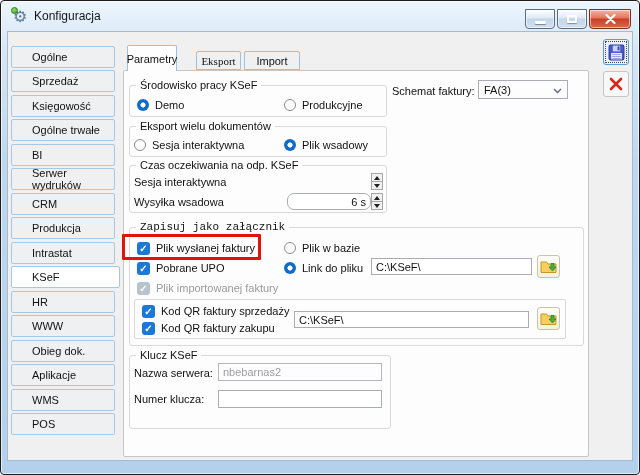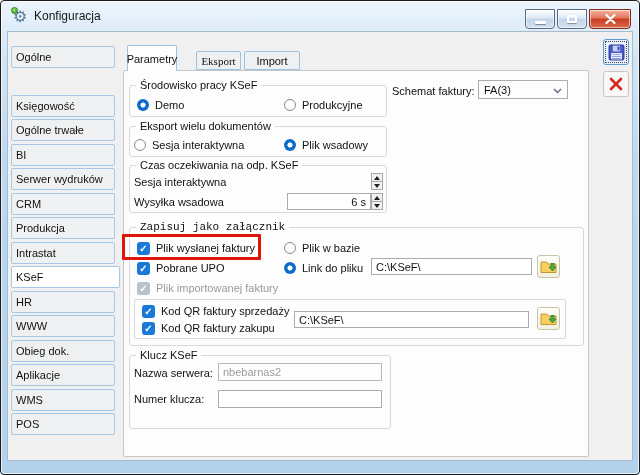--- a/index.html
+++ b/index.html
@@ -20,21 +20,21 @@
   #btn-max{left:556px;width:30px;background:linear-gradient(#ffffff,#dde9f5 45%,#c3d5e9 50%,#d2e1f1);}
   #btn-close{left:588px;width:42px;border-color:#7c2d1c;
     background:linear-gradient(#f6b49e,#e4735a 45%,#c93e25 50%,#d96a4a);}
   .g-min{width:11px;height:3px;background:#fff;border-radius:1px;box-shadow:0 1px 1px rgba(0,0,0,.4);margin-top:7px;}
   .g-max{width:10px;height:8px;border:2px solid #fff;border-radius:1px;box-shadow:0 1px 1px rgba(0,0,0,.35);}
   
   #client{position:absolute;left:6px;top:30px;width:626px;height:430px;background:#f0f0f0;
     border:1px solid #a5bccf;}
   
   .sb{position:absolute;left:10px;width:104px;height:22px;background:#eef0f1;border:1px solid #a6c8e4;
-    border-radius:2px;font-size:11px;color:#111;display:flex;align-items:center;padding-left:4px;}
+    border-radius:2px;font-size:11px;color:#111;display:flex;align-items:center;padding-left:20px;}
   .sb.sel{background:#ffffff;width:109px;}
   #s0{top:45px}#s1{top:69px}#s2{top:94px}#s3{top:118px}#s4{top:143px}#s5{top:167px}#s6{top:192px}
   #s7{top:216px}#s8{top:241px}#s9{top:265px}#s10{top:290px}#s11{top:314px}#s12{top:339px}
   #s13{top:363px}#s14{top:388px}#s15{top:412px}
   
   .tab{position:absolute;border:1px solid #9cc2e2;background:#eef0f1;font-size:11px;color:#111;
     display:flex;align-items:center;justify-content:center;border-radius:2px 2px 0 0;}
   #tab-0{left:126px;top:44px;width:50px;height:26px;background:#fdfdfd;z-index:3;border-bottom:0;}
   #tab-1{left:195px;top:50px;width:45px;height:19px;font-family:Liberation Serif, serif;}
   #tab-2{left:243px;top:50px;width:56px;height:19px;}
@@ -59,21 +59,21 @@
   .cb{width:13px;height:13px;border-radius:3px;background:#1a78d6;color:#fff;font-size:10px;
     line-height:13px;text-align:center;font-weight:bold;flex:none;}
   .cb.dis{background:#b6c3cb;}
   .lbl{font-size:11px;color:#111;white-space:nowrap;}
   .lbl.dis{color:#9a9a9a;}
   .slbl{position:absolute;font-size:11px;color:#111;white-space:nowrap;z-index:3;}
   .tfield{position:absolute;border:1px solid #a9acb2;background:#fff;font-size:11px;color:#111;
     padding:0 4px;z-index:3;font-family:"Liberation Sans",sans-serif;}
   .tfield:disabled{color:#9d9d9d;background:#fdfdfd;border-color:#b4b7bc;}
   #spin1f{left:286px;top:172px;width:84px;height:17px;text-align:right;}
-  #spin2f{left:286px;top:192px;width:84px;height:17px;text-align:right;}
+  #spin2f{left:286px;top:192px;width:84px;height:17px;text-align:right;border-radius:7px;}
   .spin{position:absolute;width:12px;height:17px;z-index:3;display:flex;flex-direction:column;}
   #spin1{left:370px;top:172px;} #spin2{left:370px;top:192px;}
   .sbtn{flex:1;background:#f1f1f1;border:1px solid #a6a6a6;display:flex;align-items:center;justify-content:center;}
   .sbtn+.sbtn{border-top:0;}
   .tri-u{width:0;height:0;border-left:3px solid transparent;border-right:3px solid transparent;border-bottom:4px solid #222;}
   .tri-d{width:0;height:0;border-left:3px solid transparent;border-right:3px solid transparent;border-top:4px solid #222;}
   #schemaLbl{left:391px;top:84px;}
   #combo{position:absolute;left:477px;top:79px;width:90px;height:19px;border:1px solid #a9acb2;
     background:#fdfdfd;display:flex;align-items:center;font-size:11px;color:#111;padding:0 5px;z-index:3;}
   #combo .chev{margin-left:auto;}
@@ -112,20 +112,21 @@
     </div>
   <div id="btn-close" class="wbtn">
     <svg width="11" height="10" viewBox="0 0 11 10">
         <path d="M1.5 1 L9.5 9 M9.5 1 L1.5 9" stroke="#fff" stroke-width="2.2" stroke-linecap="round"></path>
       </svg>
   </div>
 
   <div id="client"></div>
 
   <div id="s0" class="sb">Ogólne</div>
+  <div id="s1" class="sb">Sprzedaż</div>
   <div id="s2" class="sb">Księgowość</div>
   <div id="s3" class="sb">Ogólne trwałe</div>
   <div id="s4" class="sb">BI</div>
   <div id="s5" class="sb">Serwer wydruków</div>
   <div id="s6" class="sb">CRM</div>
   <div id="s7" class="sb">Produkcja</div>
   <div id="s8" class="sb">Intrastat</div>
   <div id="s9" class="sb sel">KSeF</div>
   <div id="s10" class="sb">HR</div>
   <div id="s11" class="sb">WWW</div>

